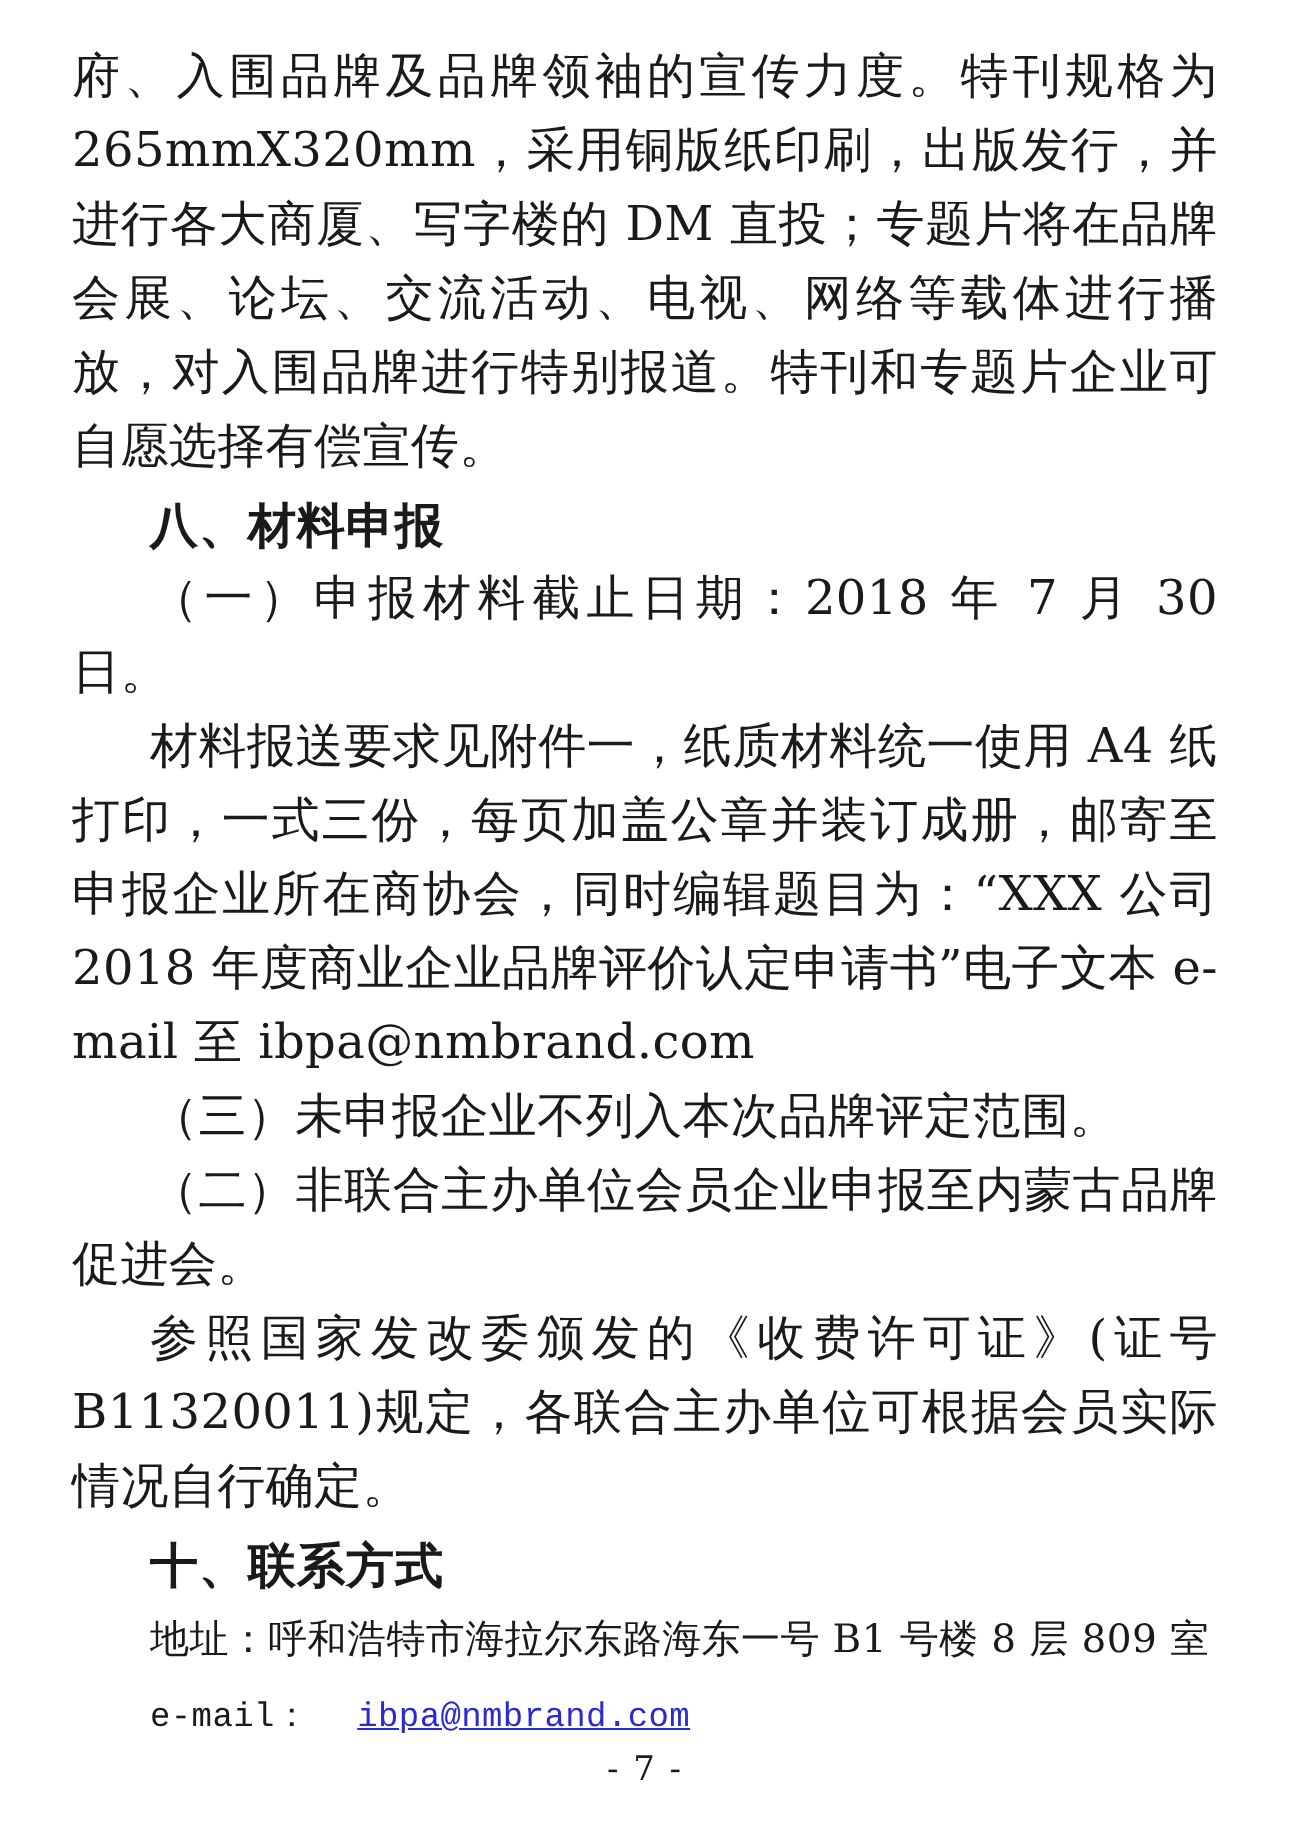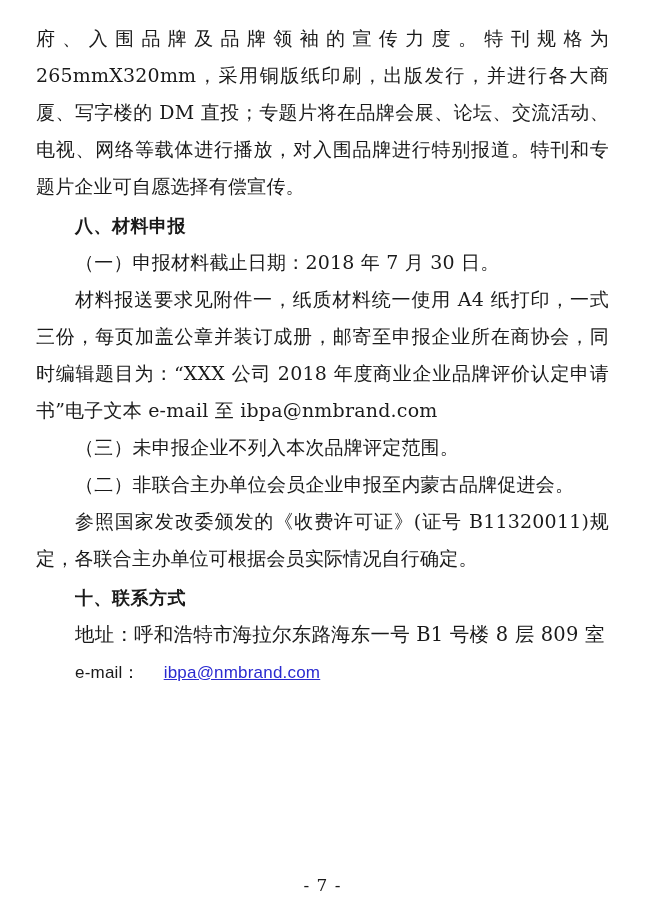--- a/index.html
+++ b/index.html
@@ -15,48 +15,48 @@
     overflow: hidden;
   }
   .page {
     position: relative;
     width: 645px;
     height: 913px;
     box-sizing: border-box;
     padding: 20px 36px 0 36px;
   }
   .para {
-    font-size: 19px;
+    font-size: 24px;
     line-height: 37px;
     text-align: justify;
     text-justify: inter-ideograph;
     margin: 0;
     letter-spacing: 0.2px;
   }
   .indent {
     text-indent: 39px;
   }
   .heading {
-    font-size: 18px;
+    font-size: 24px;
     line-height: 37px;
     font-weight: bold;
     margin: 0;
     text-indent: 39px;
     letter-spacing: 0.5px;
   }
   .blk {
     margin-top: 2px;
   }
   .lnk {
     color: #2a2ad0;
     text-decoration: underline;
     margin-left: 24px;
   }
   .mono {
-    font-family: Liberation Sans, sans-serif;
+    font-family: Liberation Mono, monospace;
     font-size: 17px;
   }
   .contact-line {
     font-size: 19.5px;
     line-height: 37px;
     margin: 0;
     text-indent: 39px;
     letter-spacing: 0.2px;
   }
   .contact-line .gap {

